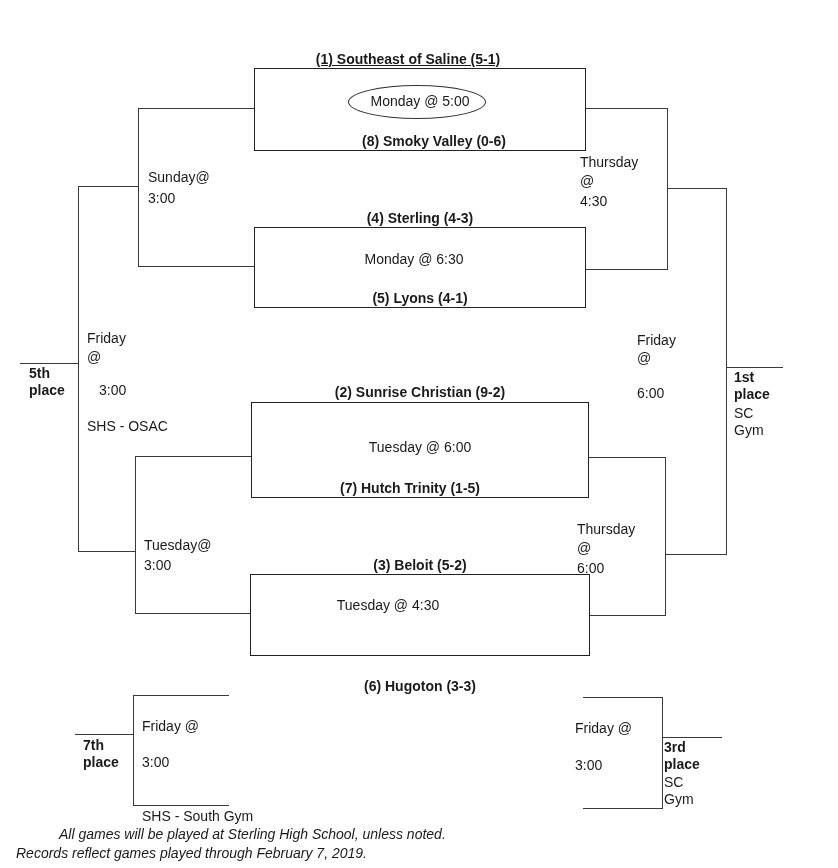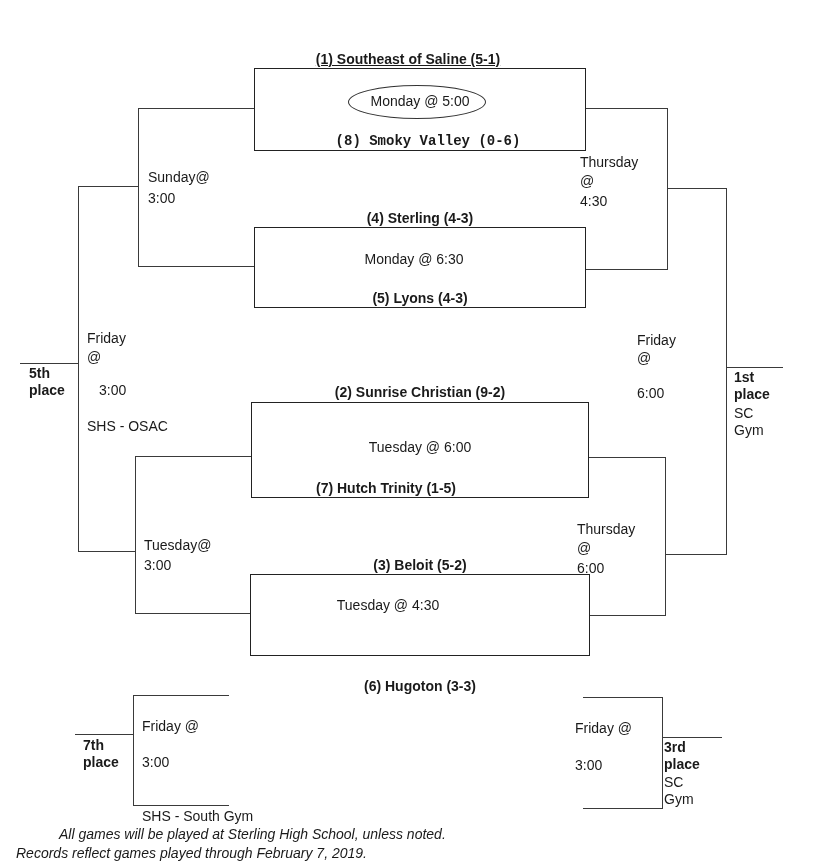--- a/index.html
+++ b/index.html
@@ -17,31 +17,31 @@
   .oval { position: absolute; border: 1px solid #333; border-radius: 50%; }
   .note { position: absolute; font-size: 14px; font-style: italic; white-space: nowrap; line-height: 17px; }
 </style>
 </head>
 <body>
 
 <div class="team" style="left:242px; width:332px; top:51px;text-decoration:underline;">(1) Southeast of Saline (5-1)</div>
 <div class="box" style="left:254px; top:68px; width:332px; height:83px;"></div>
 <div class="oval" style="left:348px; top:85px; width:136px; height:32px;"></div>
 <div class="game" style="left:254px; width:332px; top:93px;">Monday @ 5:00</div>
-<div class="team" style="left:262px; width:332px; top:133px;font-family:Liberation Mono, monospace;">(8) Smoky Valley (0-6)</div>
+<div class="team" style="left:268px; width:332px; top:133px;">(8) Smoky Valley (0-6)</div>
 
 <div class="team" style="left:254px; width:332px; top:210px;">(4) Sterling (4-3)</div>
 <div class="box" style="left:254px; top:227px; width:332px; height:81px;"></div>
 <div class="game" style="left:254px; width:320px; top:251px;">Monday @ 6:30</div>
-<div class="team" style="left:254px; width:332px; top:290px;">(5) Lyons (4-3)</div>
+<div class="team" style="left:254px; width:332px; top:290px;">(5) Lyons (4-1)</div>
 
 <div class="team" style="left:251px; width:338px; top:384px;">(2) Sunrise Christian (9-2)</div>
 <div class="box" style="left:251px; top:402px; width:338px; height:96px;"></div>
 <div class="game" style="left:251px; width:338px; top:439px;">Tuesday @ 6:00</div>
-<div class="team" style="left:251px; width:270px; top:480px;">(7) Hutch Trinity (1-5)</div>
+<div class="team" style="left:251px; width:270px; top:480px;padding-left:24px;">(7) Hutch Trinity (1-5)</div>
 
 <div class="team" style="left:250px; width:340px; top:557px;">(3) Beloit (5-2)</div>
 <div class="box" style="left:250px; top:574px; width:340px; height:82px;"></div>
 <div class="game" style="left:250px; width:276px; top:597px;">Tuesday @ 4:30</div>
 <div class="team" style="left:250px; width:340px; top:638px;margin-top:40px;">(6) Hugoton (3-3)</div>
 
 <div class="ln h" style="left:138px; top:108px; width:116px;"></div>
 <div class="ln h" style="left:138px; top:266px; width:116px;"></div>
 <div class="ln v" style="left:138px; top:108px; height:159px;"></div>
 <div class="ln h" style="left:78px; top:186px; width:60px;"></div>

